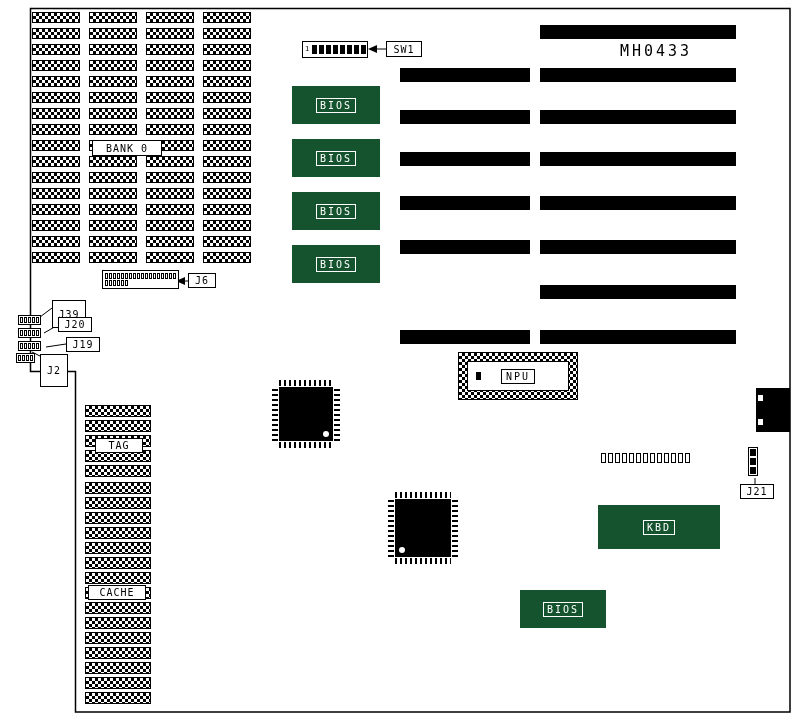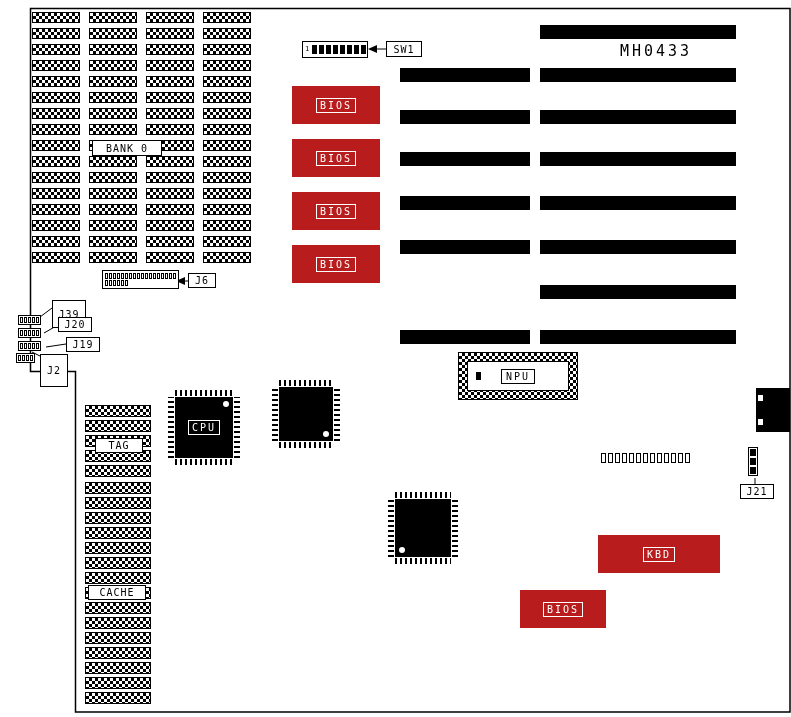--- a/index.html
+++ b/index.html
@@ -18,21 +18,21 @@
         background-size:6px 6px;background-position:0 0,3px 3px}
   .wide .chip{height:12px}
   .checker{background-color:#fff;
         background-image:linear-gradient(45deg,#000 25%,transparent 25%,transparent 75%,#000 75%),
                          linear-gradient(45deg,#000 25%,transparent 25%,transparent 75%,#000 75%);
         background-size:6px 6px;background-position:0 0,3px 3px}
   .callout{position:absolute;display:flex;align-items:center;justify-content:center;background:#fff;
            border:1px solid #000;font-size:10px;letter-spacing:1px;z-index:6;white-space:nowrap}
   .slot{position:absolute;height:14px;background:#000}
   .modeltext{position:absolute;font-size:15px;letter-spacing:3px;text-align:center}
-  .blackchip{position:absolute;background:#b91c1c;color:#fff;display:flex;align-items:center;justify-content:center}
+  .blackchip{position:absolute;background:#14532d;color:#fff;display:flex;align-items:center;justify-content:center}
   .invlabel{border:1px solid #fff;padding:0 3px;font-size:10px;letter-spacing:2px;line-height:13px;color:#fff;white-space:nowrap}
   .pingrid{position:absolute;display:flex;flex-wrap:wrap;gap:1px;border:1px solid #000;padding:2px;background:#fff}
   .pin{width:3px;height:5px;border:1px solid #000;background:#fff}
   .pingrid .pin{height:6px}
   .edgeconn{position:absolute;display:flex;gap:1px;border:1px solid #000;padding:1px;background:#fff}
   .edgeconn .pin{height:6px}
   .swbox{position:absolute;display:flex;align-items:center;gap:3px;border:1px solid #000;background:#fff;padding:0 2px}
   .swbox .one{font-size:7px;line-height:7px}
   .swpins{display:flex;gap:2px}
   .swpins .pin{width:5px;height:9px;border:none;background:#000}
@@ -269,30 +269,20 @@
       <div class="chip"></div>
       <div class="chip"></div>
       <div class="chip"></div>
       <div class="chip"></div>
       <div class="chip"></div>
       <div class="chip"></div>
       <div class="chip"></div>
     </div>
   <div class="callout" style="left:88px;top:585px;width:58px;height:15px">CACHE</div>
 
-  <div class="qfp" style="left:168px;top:390px;width:72px;height:75px">
-    <div class="pins-h" style="top:0"></div>
-    <div class="pins-h" style="bottom:0"></div>
-    <div class="pins-v" style="left:0"></div>
-    <div class="pins-v" style="right:0"></div>
-    <div class="qfp-core">
-      <span class="invlabel">CPU</span>
-      <div class="dot" style="top:4px;right:4px"></div>
-    </div>
-  </div>
 
   <div class="qfp" style="left:272px;top:380px;width:68px;height:68px">
     <div class="pins-h" style="top:0"></div>
     <div class="pins-h" style="bottom:0"></div>
     <div class="pins-v" style="left:0"></div>
     <div class="pins-v" style="right:0"></div>
     <div class="qfp-core">
       <div class="dot" style="bottom:4px;right:4px"></div>
     </div>
   </div>
@@ -322,21 +312,21 @@
       <div class="pin"></div>
       <div class="pin"></div>
       <div class="pin"></div>
       <div class="pin"></div>
       <div class="pin"></div>
       <div class="pin"></div>
       <div class="pin"></div>
       <div class="pin"></div>
       <div class="pin"></div>
     </div>
-  <div class="blackchip" style="left:598px;top:535px;width:122px;height:38px">
+  <div class="blackchip" style="left:598px;top:505px;width:122px;height:44px">
     <span class="invlabel">KBD</span>
   </div>
 
   <div class="blackchip" style="left:520px;top:590px;width:86px;height:38px">
     <span class="invlabel">BIOS</span>
   </div>
 
   <div class="vconn" style="left:748px;top:447px">
       <div class="pin"></div>
       <div class="pin"></div>

